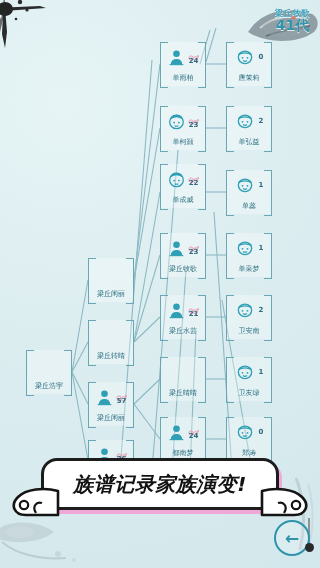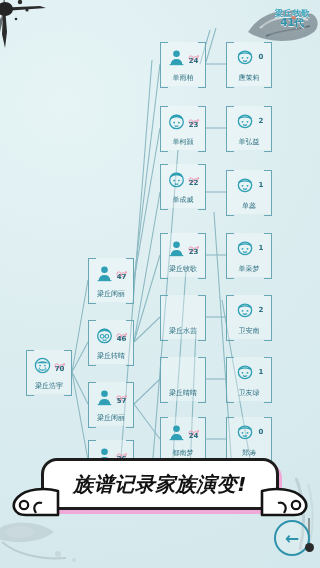--- a/index.html
+++ b/index.html
@@ -40,21 +40,21 @@
   .header-stat {
     position:absolute; right:10px; top:9px;
     text-align:center; line-height:1.05;
     z-index:6; pointer-events:none;
   }
   .header-stat .lbl {
     font-size:8.5px; color:#3fa8c0; font-weight:700;
     letter-spacing:.3px; text-shadow:0 1px 0 rgba(255,255,255,.8);
   }
   .header-stat .val {
-    font-size:10px; color:#2e93ab; font-weight:700;
+    font-size:14px; color:#2e93ab; font-weight:700;
     text-shadow:0 1px 0 rgba(255,255,255,.8);
   }
   .header-stat .dot {
     position:absolute; left:16px; top:7px;
     width:5px; height:3px; border-radius:50%;
     background:#e2705a; opacity:.85;
   }
 
   
   #tree-canvas { position:absolute; inset:0; z-index:2; }
@@ -232,82 +232,28 @@
       <path d="M186 270 L172 470"></path>
       <path d="M196 330 L190 470"></path>
       <path d="M214 212 L232 470"></path>
       <path d="M222 300 L252 470"></path>
     </g>
   </svg>
 
   <div id="tree-canvas">
       <div class="node" style="left: 26px; top: 350px;">
         <div class="card"></div>
-     <div class="top">
-       <span class="avatar"><svg viewBox="0 0 24 24">
-              <circle cx="12" cy="12" r="9" fill="none" stroke="#2e9fb4" stroke-width="1.6"></circle>
-        <path d="M4 9 q8 -5 16 0" fill="#2e9fb4"></path>
-        <circle cx="9" cy="12" r="1.1" fill="#2e9fb4"></circle>
-        <circle cx="15" cy="12" r="1.1" fill="#2e9fb4"></circle>
-        <path d="M9 17 q3 1.6 6 0" fill="none" stroke="#2e9fb4" stroke-width="1.4"></path>
-        <path d="M8.5 14.5 q-2 3 0 4 M15.5 14.5 q2 3 0 4" fill="none" stroke="#2e9fb4" stroke-width="1.2"></path>
-        </svg></span>
-       <span class="meta">
-         <span class="gender"><svg viewBox="0 0 22 14">
-    <circle cx="6" cy="6" r="4.2" fill="none" stroke="#f08aa8" stroke-width="1.6"></circle>
-    <path d="M6 10.2 v3 M4.2 11.7 h3.6" stroke="#f08aa8" stroke-width="1.5"></path>
-    <circle cx="15" cy="7.5" r="4.2" fill="none" stroke="#f08aa8" stroke-width="1.6"></circle>
-    <path d="M17.9 4.6 L21 1.6 M18.2 1.6 h3 v3" fill="none" stroke="#f08aa8" stroke-width="1.5"></path>
-  </svg></span>
-         <span class="age">70</span>
-       </span>
-     </div>
      <div class="name">梁丘浩宇</div>
       </div>
       <div class="node" style="left: 88px; top: 258px;">
         <div class="card"></div>
-     <div class="top">
-       <span class="avatar"><svg viewBox="0 0 24 24">
-        <path d="M12 3 a4.2 4.2 0 0 1 4.2 4.2 a4.2 4.2 0 0 1 -8.4 0 A4.2 4.2 0 0 1 12 3 z" fill="#2e9fb4"></path>
-        <path d="M4.6 21 q0.4 -7.2 7.4 -7.2 q7 0 7.4 7.2 z" fill="#2e9fb4"></path>
-        <path d="M3.4 21 h17.2" stroke="#2e9fb4" stroke-width="1.4"></path>
-        </svg></span>
-       <span class="meta">
-         <span class="gender"><svg viewBox="0 0 22 14">
-    <circle cx="6" cy="6" r="4.2" fill="none" stroke="#f08aa8" stroke-width="1.6"></circle>
-    <path d="M6 10.2 v3 M4.2 11.7 h3.6" stroke="#f08aa8" stroke-width="1.5"></path>
-    <circle cx="15" cy="7.5" r="4.2" fill="none" stroke="#f08aa8" stroke-width="1.6"></circle>
-    <path d="M17.9 4.6 L21 1.6 M18.2 1.6 h3 v3" fill="none" stroke="#f08aa8" stroke-width="1.5"></path>
-  </svg></span>
-         <span class="age">47</span>
-       </span>
-     </div>
      <div class="name">梁丘闲丽</div>
       </div>
       <div class="node" style="left: 88px; top: 320px;">
         <div class="card"></div>
-     <div class="top">
-       <span class="avatar"><svg viewBox="0 0 24 24">
-              <circle cx="12" cy="12.5" r="8.6" fill="none" stroke="#2e9fb4" stroke-width="1.6"></circle>
-        <path d="M3.6 9.5 q8.4 -6.5 16.8 0 q-2.5 -6 -8.4 -6 q-5.9 0 -8.4 6 z" fill="#2e9fb4"></path>
-        <circle cx="9" cy="13" r="2.4" fill="none" stroke="#2e9fb4" stroke-width="1.3"></circle>
-        <circle cx="15" cy="13" r="2.4" fill="none" stroke="#2e9fb4" stroke-width="1.3"></circle>
-        <path d="M11.4 13 h1.2" stroke="#2e9fb4" stroke-width="1.2"></path>
-        <path d="M9.5 17.4 q2.5 1.3 5 0" fill="none" stroke="#2e9fb4" stroke-width="1.3"></path>
-        </svg></span>
-       <span class="meta">
-         <span class="gender"><svg viewBox="0 0 22 14">
-    <circle cx="6" cy="6" r="4.2" fill="none" stroke="#f08aa8" stroke-width="1.6"></circle>
-    <path d="M6 10.2 v3 M4.2 11.7 h3.6" stroke="#f08aa8" stroke-width="1.5"></path>
-    <circle cx="15" cy="7.5" r="4.2" fill="none" stroke="#f08aa8" stroke-width="1.6"></circle>
-    <path d="M17.9 4.6 L21 1.6 M18.2 1.6 h3 v3" fill="none" stroke="#f08aa8" stroke-width="1.5"></path>
-  </svg></span>
-         <span class="age">46</span>
-       </span>
-     </div>
      <div class="name">梁丘转晴</div>
       </div>
       <div class="node" style="left: 88px; top: 382px;">
         <div class="card"></div>
      <div class="top">
        <span class="avatar"><svg viewBox="0 0 24 24">
         <path d="M12 3 a4.2 4.2 0 0 1 4.2 4.2 a4.2 4.2 0 0 1 -8.4 0 A4.2 4.2 0 0 1 12 3 z" fill="#2e9fb4"></path>
         <path d="M4.6 21 q0.4 -7.2 7.4 -7.2 q7 0 7.4 7.2 z" fill="#2e9fb4"></path>
         <path d="M3.4 21 h17.2" stroke="#2e9fb4" stroke-width="1.4"></path>
         </svg></span>
@@ -422,20 +368,36 @@
     <circle cx="15" cy="7.5" r="4.2" fill="none" stroke="#f08aa8" stroke-width="1.6"></circle>
     <path d="M17.9 4.6 L21 1.6 M18.2 1.6 h3 v3" fill="none" stroke="#f08aa8" stroke-width="1.5"></path>
   </svg></span>
          <span class="age">23</span>
        </span>
      </div>
      <div class="name">梁丘牧歌</div>
       </div>
       <div class="node" style="left: 160px; top: 295px;">
         <div class="card"></div>
+     <div class="top">
+       <span class="avatar"><svg viewBox="0 0 24 24">
+        <path d="M12 3 a4.2 4.2 0 0 1 4.2 4.2 a4.2 4.2 0 0 1 -8.4 0 A4.2 4.2 0 0 1 12 3 z" fill="#2e9fb4"></path>
+        <path d="M4.6 21 q0.4 -7.2 7.4 -7.2 q7 0 7.4 7.2 z" fill="#2e9fb4"></path>
+        <path d="M3.4 21 h17.2" stroke="#2e9fb4" stroke-width="1.4"></path>
+        </svg></span>
+       <span class="meta">
+         <span class="gender"><svg viewBox="0 0 22 14">
+    <circle cx="6" cy="6" r="4.2" fill="none" stroke="#f08aa8" stroke-width="1.6"></circle>
+    <path d="M6 10.2 v3 M4.2 11.7 h3.6" stroke="#f08aa8" stroke-width="1.5"></path>
+    <circle cx="15" cy="7.5" r="4.2" fill="none" stroke="#f08aa8" stroke-width="1.6"></circle>
+    <path d="M17.9 4.6 L21 1.6 M18.2 1.6 h3 v3" fill="none" stroke="#f08aa8" stroke-width="1.5"></path>
+  </svg></span>
+         <span class="age">21</span>
+       </span>
+     </div>
      <div class="name">梁丘水芸</div>
       </div>
       <div class="node" style="left: 160px; top: 357px;">
         <div class="card"></div>
      <div class="name">梁丘晴晴</div>
       </div>
       <div class="node" style="left: 160px; top: 417px;">
         <div class="card"></div>
      <div class="top">
        <span class="avatar"><svg viewBox="0 0 24 24">

